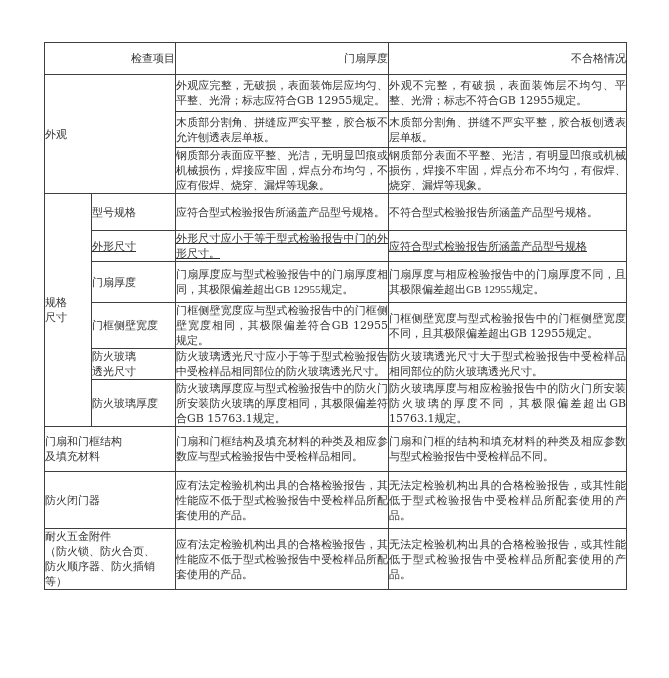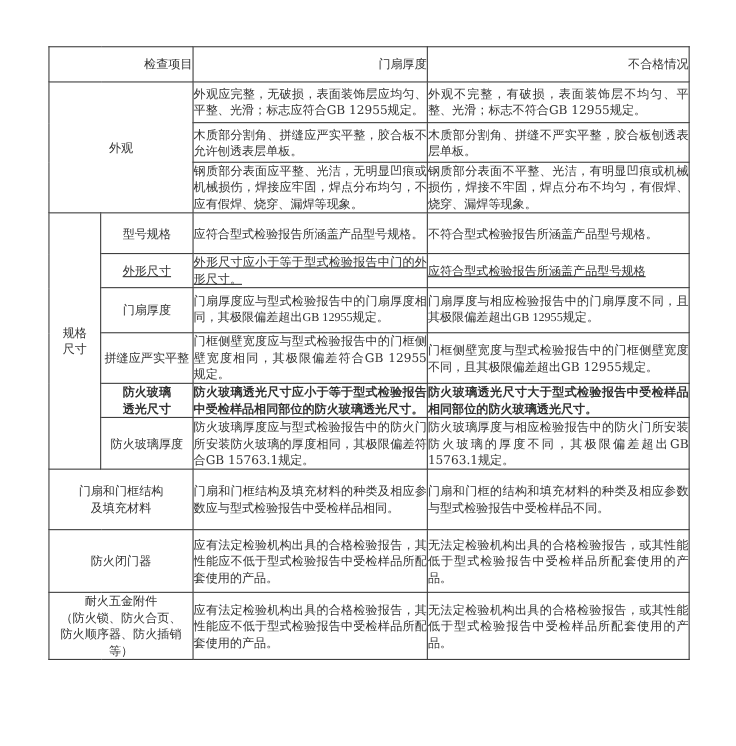--- a/index.html
+++ b/index.html
@@ -27,44 +27,44 @@
     line-height: 15px;
     color: #333333;
   }
   table.doc-table td {
     border: 1px solid #3f3f3f;
     vertical-align: middle;
     overflow: hidden;
     padding: 0;
   }
   td.label-cell {
-    text-align: center;
+    text-align: left;
     white-space: pre-line;
     padding: 1px 2px;
     margin-left: 44px;
   }
   td.content-cell {
     text-align: justify;
     padding: 2px 5px 2px 6px;
   }
   td.header-cell {
     text-align: right;
     padding: 1px 2px;
   }
   tr.r-header { height: 32px; }
   tr.r-app1   { height: 37px; }
   tr.r-app2   { height: 36px; padding-left: 16px; }
   tr.r-app3   { height: 45px; padding-left: 26px; }
   tr.r-spec1  { height: 37px; }
   tr.r-spec2  { height: 30px; text-decoration: underline; }
   tr.r-spec3  { height: 41px; font-family: Liberation Serif, serif; }
   tr.r-spec4  { height: 45px; }
-  tr.r-spec5  { height: 29px; font-weight: bold; }
+  tr.r-spec5  { height: 29px; }
   tr.r-spec6  { height: 47px; }
-  tr.r-oth1   { height: 55px; }
+  tr.r-oth1   { height: 45px; }
   tr.r-oth2   { height: 57px; }
   tr.r-oth3   { height: 57px; }
 </style>
 </head>
 <body>
 
 <div class="page">
   <table class="doc-table">
     <colgroup>
       <col style="width:47px">
@@ -105,21 +105,21 @@
       <td class="label-cell">外形尺寸</td>
       <td class="content-cell">外形尺寸应小于等于型式检验报告中门的外形尺寸。</td>
       <td class="content-cell">应符合型式检验报告所涵盖产品型号规格</td>
     </tr>
     <tr class="r-spec3">
       <td class="label-cell">门扇厚度</td>
       <td class="content-cell">门扇厚度应与型式检验报告中的门扇厚度相同，其极限偏差超出GB 12955规定。</td>
       <td class="content-cell">门扇厚度与相应检验报告中的门扇厚度不同，且其极限偏差超出GB 12955规定。</td>
     </tr>
     <tr class="r-spec4">
-      <td class="label-cell">拼缝应严实平整</td>
+      <td class="label-cell">门框侧壁宽度</td>
       <td class="content-cell">门框侧壁宽度应与型式检验报告中的门框侧壁宽度相同，其极限偏差符合GB 12955 规定。</td>
       <td class="content-cell">门框侧壁宽度与型式检验报告中的门框侧壁宽度不同，且其极限偏差超出GB 12955规定。</td>
     </tr>
     <tr class="r-spec5">
       <td class="label-cell">防火玻璃
 透光尺寸</td>
       <td class="content-cell">防火玻璃透光尺寸应小于等于型式检验报告中受检样品相同部位的防火玻璃透光尺寸。</td>
       <td class="content-cell">防火玻璃透光尺寸大于型式检验报告中受检样品相同部位的防火玻璃透光尺寸。</td>
     </tr>
     <tr class="r-spec6">

